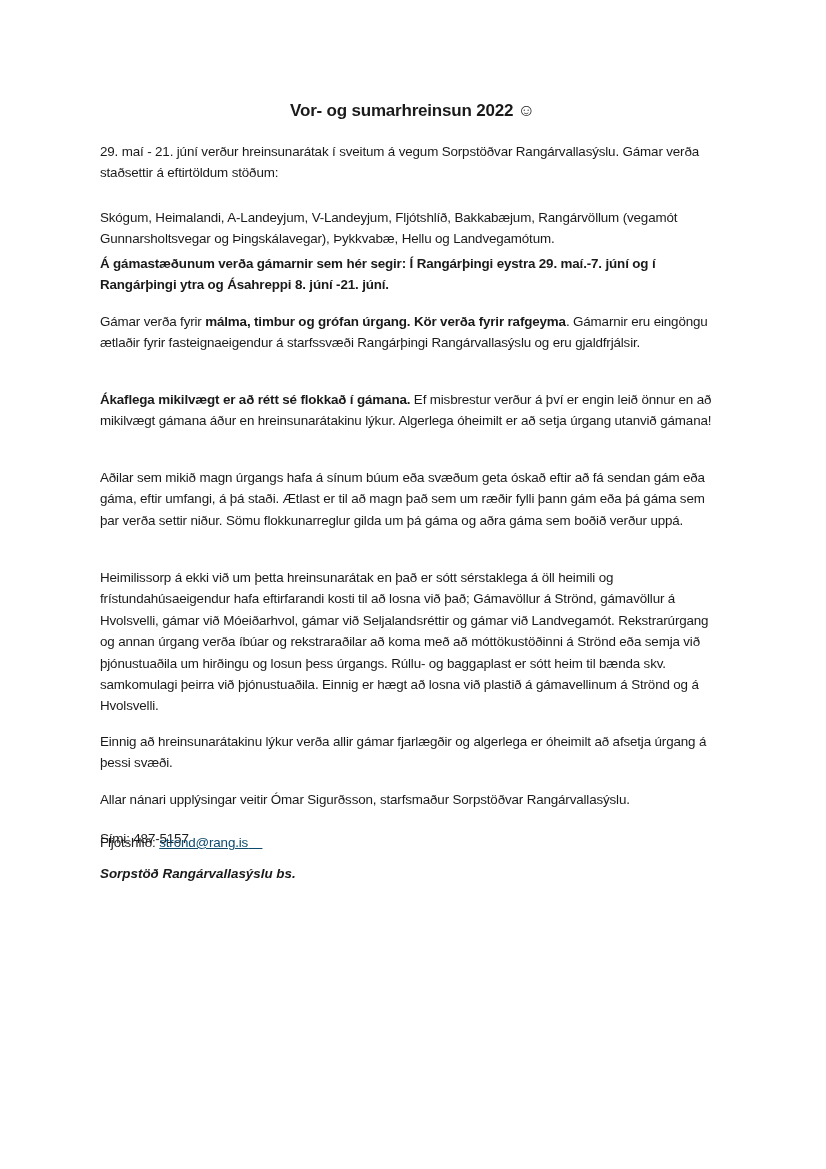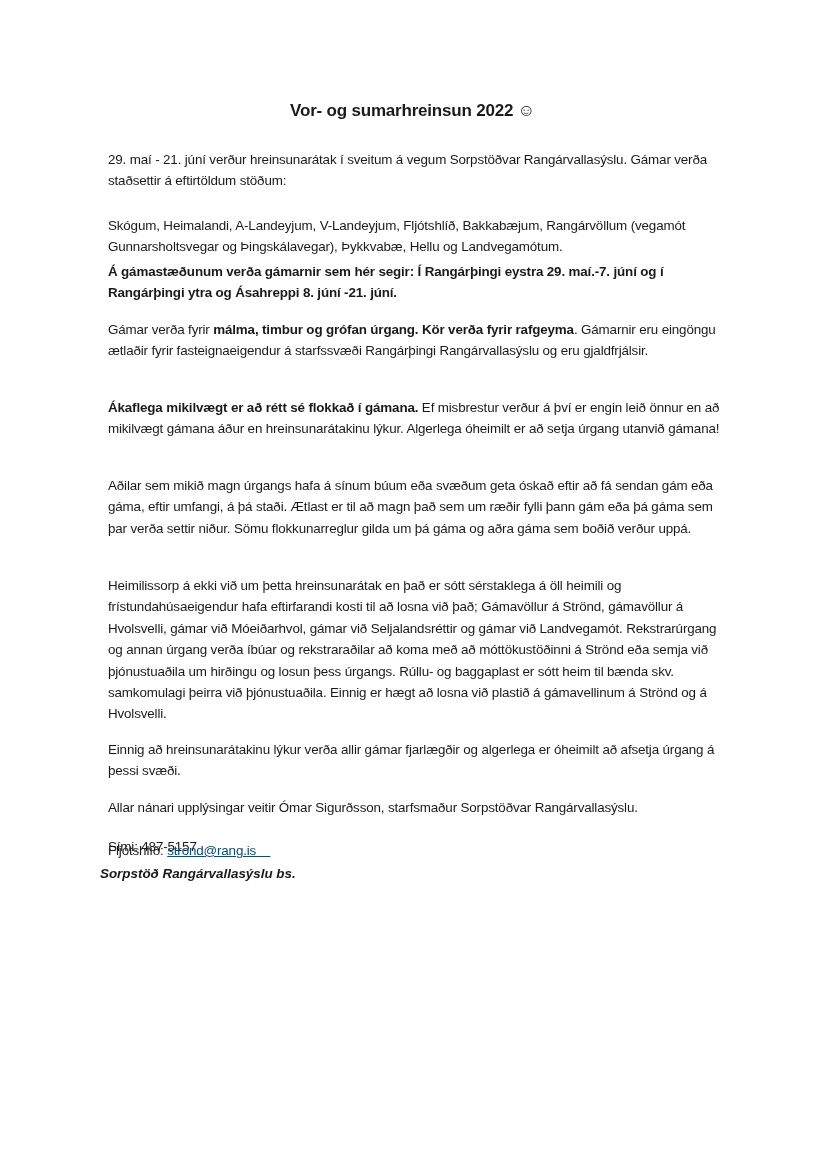--- a/index.html
+++ b/index.html
@@ -1,21 +1,21 @@
 <!DOCTYPE html>
 <html><head>
 <meta charset="utf-8">
 <style>
   html, body { margin: 0; padding: 0; background: #ffffff; }
   body { width: 826px; height: 1169px; position: relative; overflow: hidden;
          font-family: "Liberation Sans", sans-serif; color: #1a1a1a; }
   .page { position: absolute; left: 100px; top: 0; width: 625px; }
   .title { position: absolute; top: 101px; left: 0; width: 625px; text-align: center;
            font-size: 17px; font-weight: bold; letter-spacing: -0.2px; }
-  .p { position: absolute; left: 0; width: 625px; font-size: 13.4px; line-height: 21.4px; margin: 8px; letter-spacing: -0.15px; }
+  .p { position: absolute; left: 0; width: 625px; font-size: 13.4px; line-height: 21.4px; margin: 0; letter-spacing: -0.15px; }
   .p b { font-weight: bold; }
   .link { color: #0c4a6e; text-decoration: underline; }
   .sig { position: absolute; top: 866px; left: 0; width: 625px; text-align: left;
          font-size: 13.4px; font-weight: bold; font-style: italic; }
 </style>
 </head>
 <body>
 
 <div class="page">
   <div class="title">Vor- og sumarhreinsun 2022 ☺</div>

